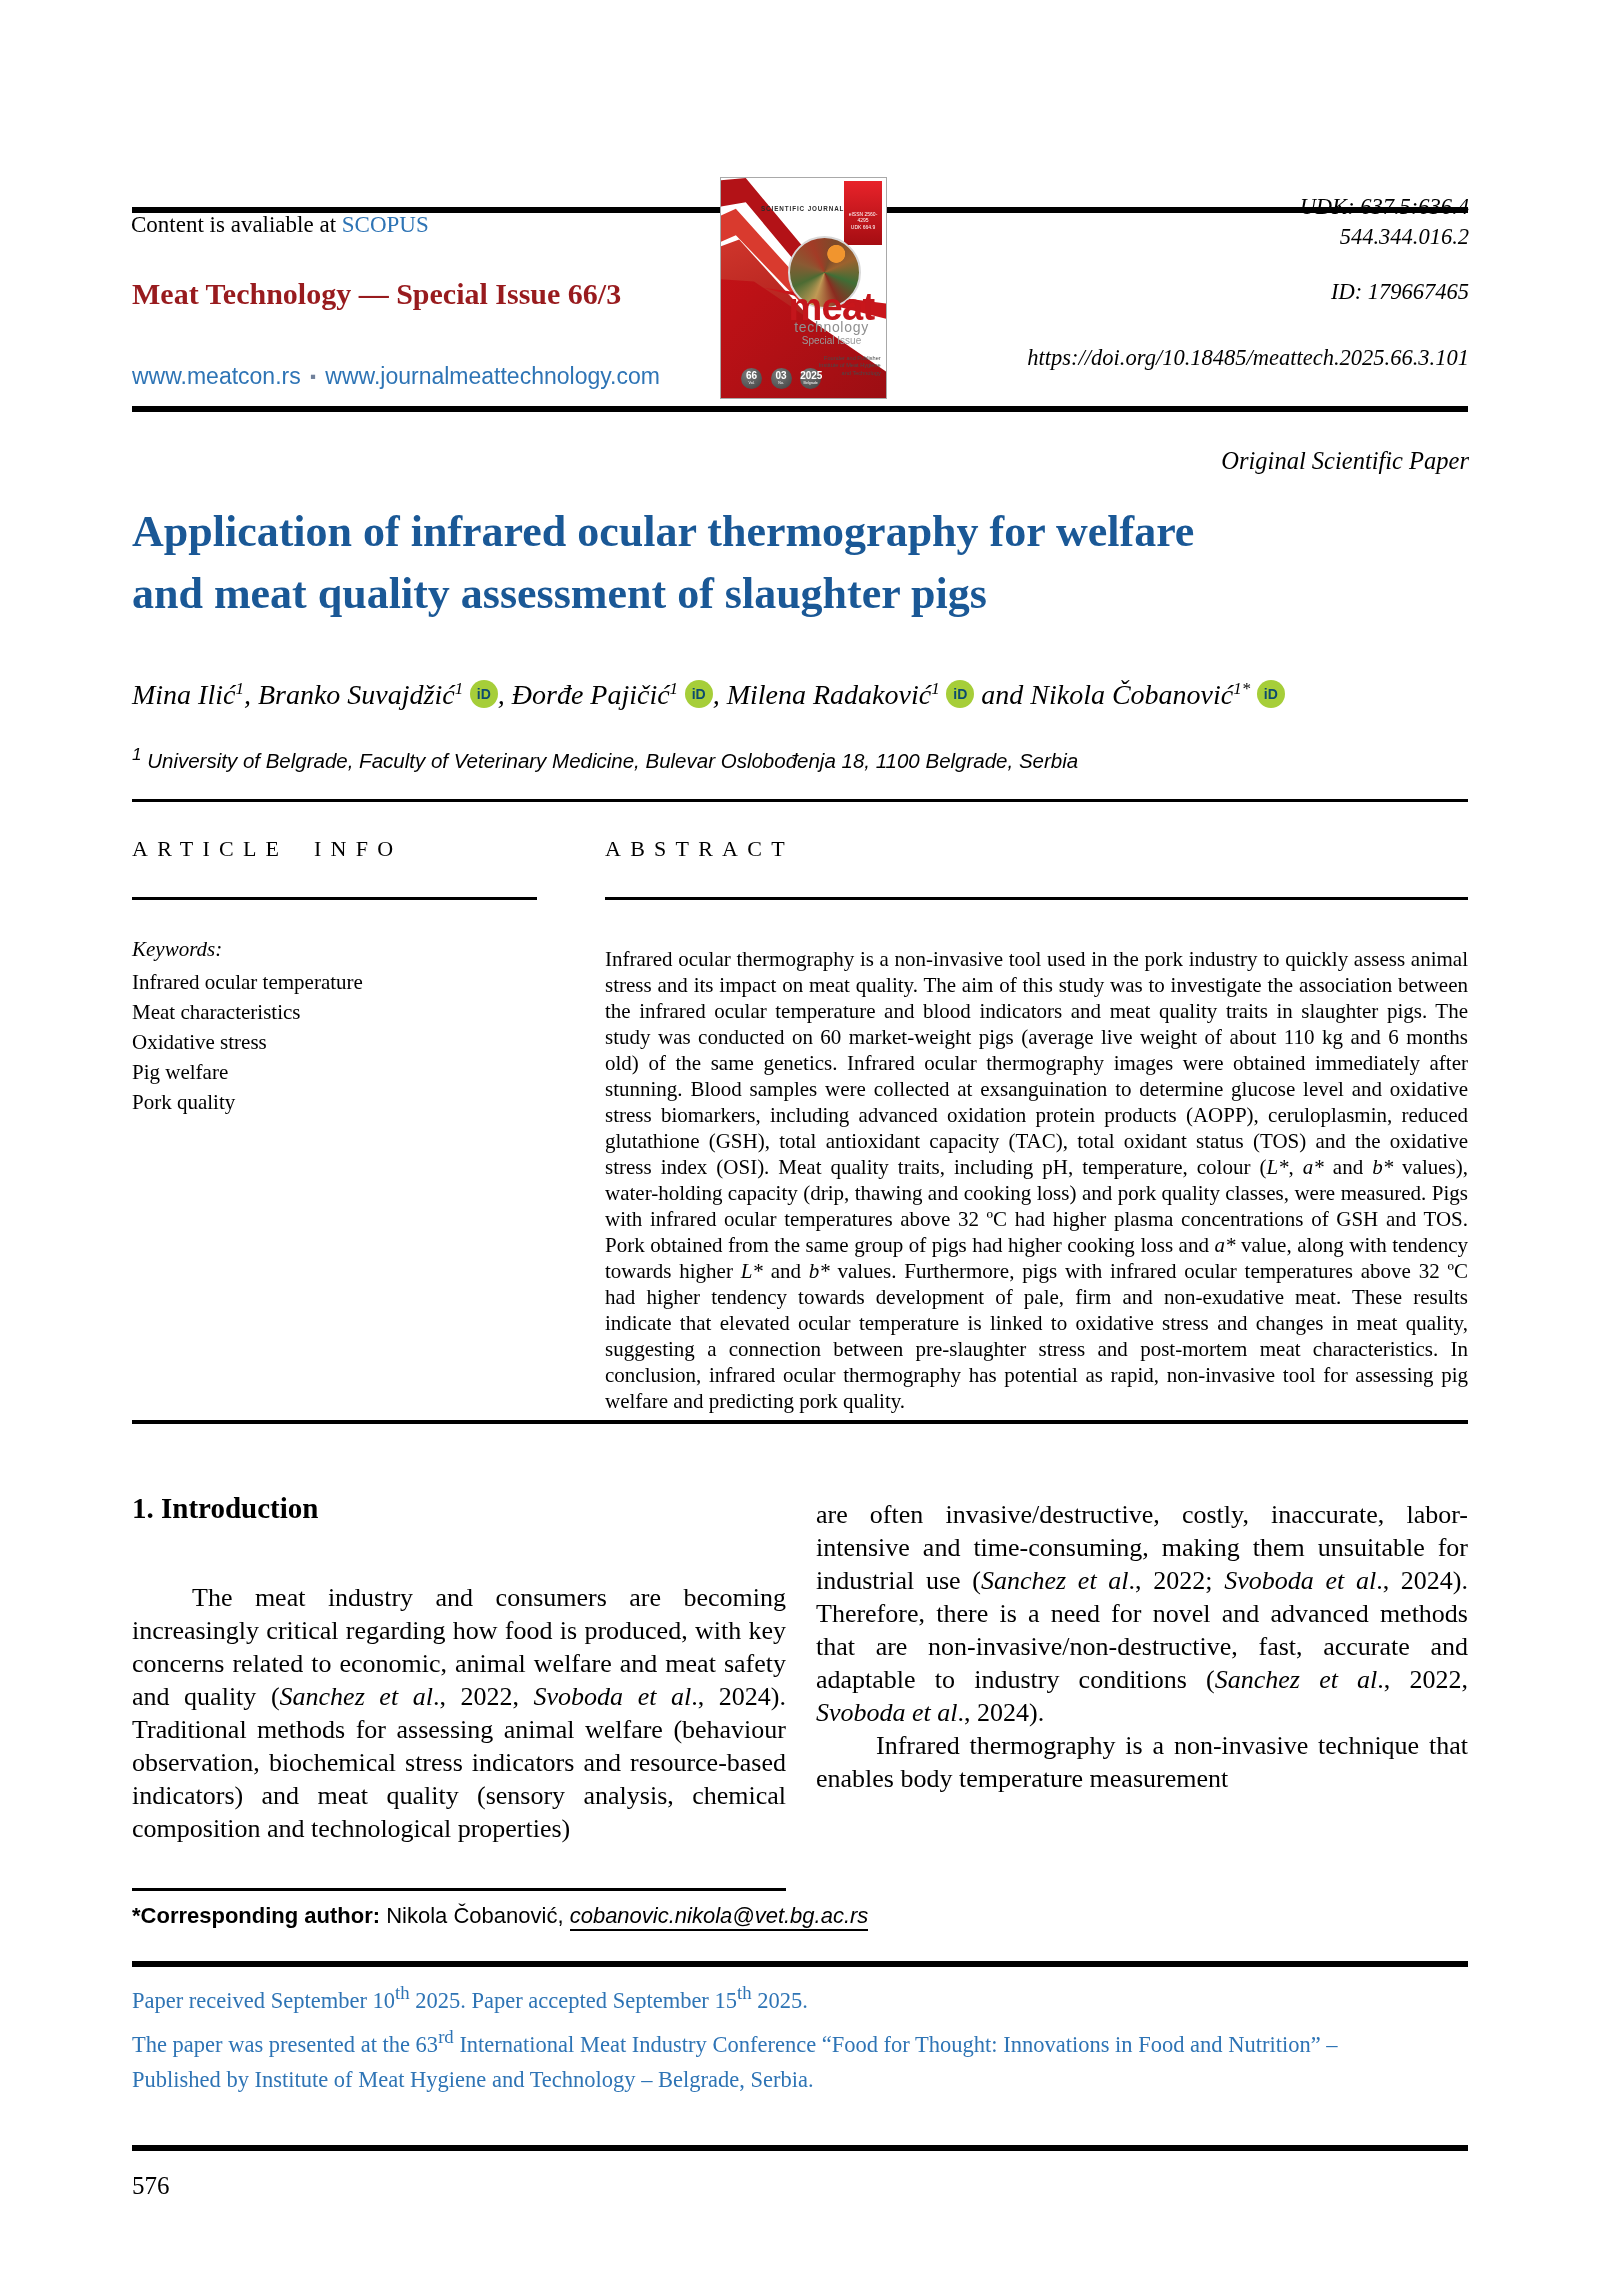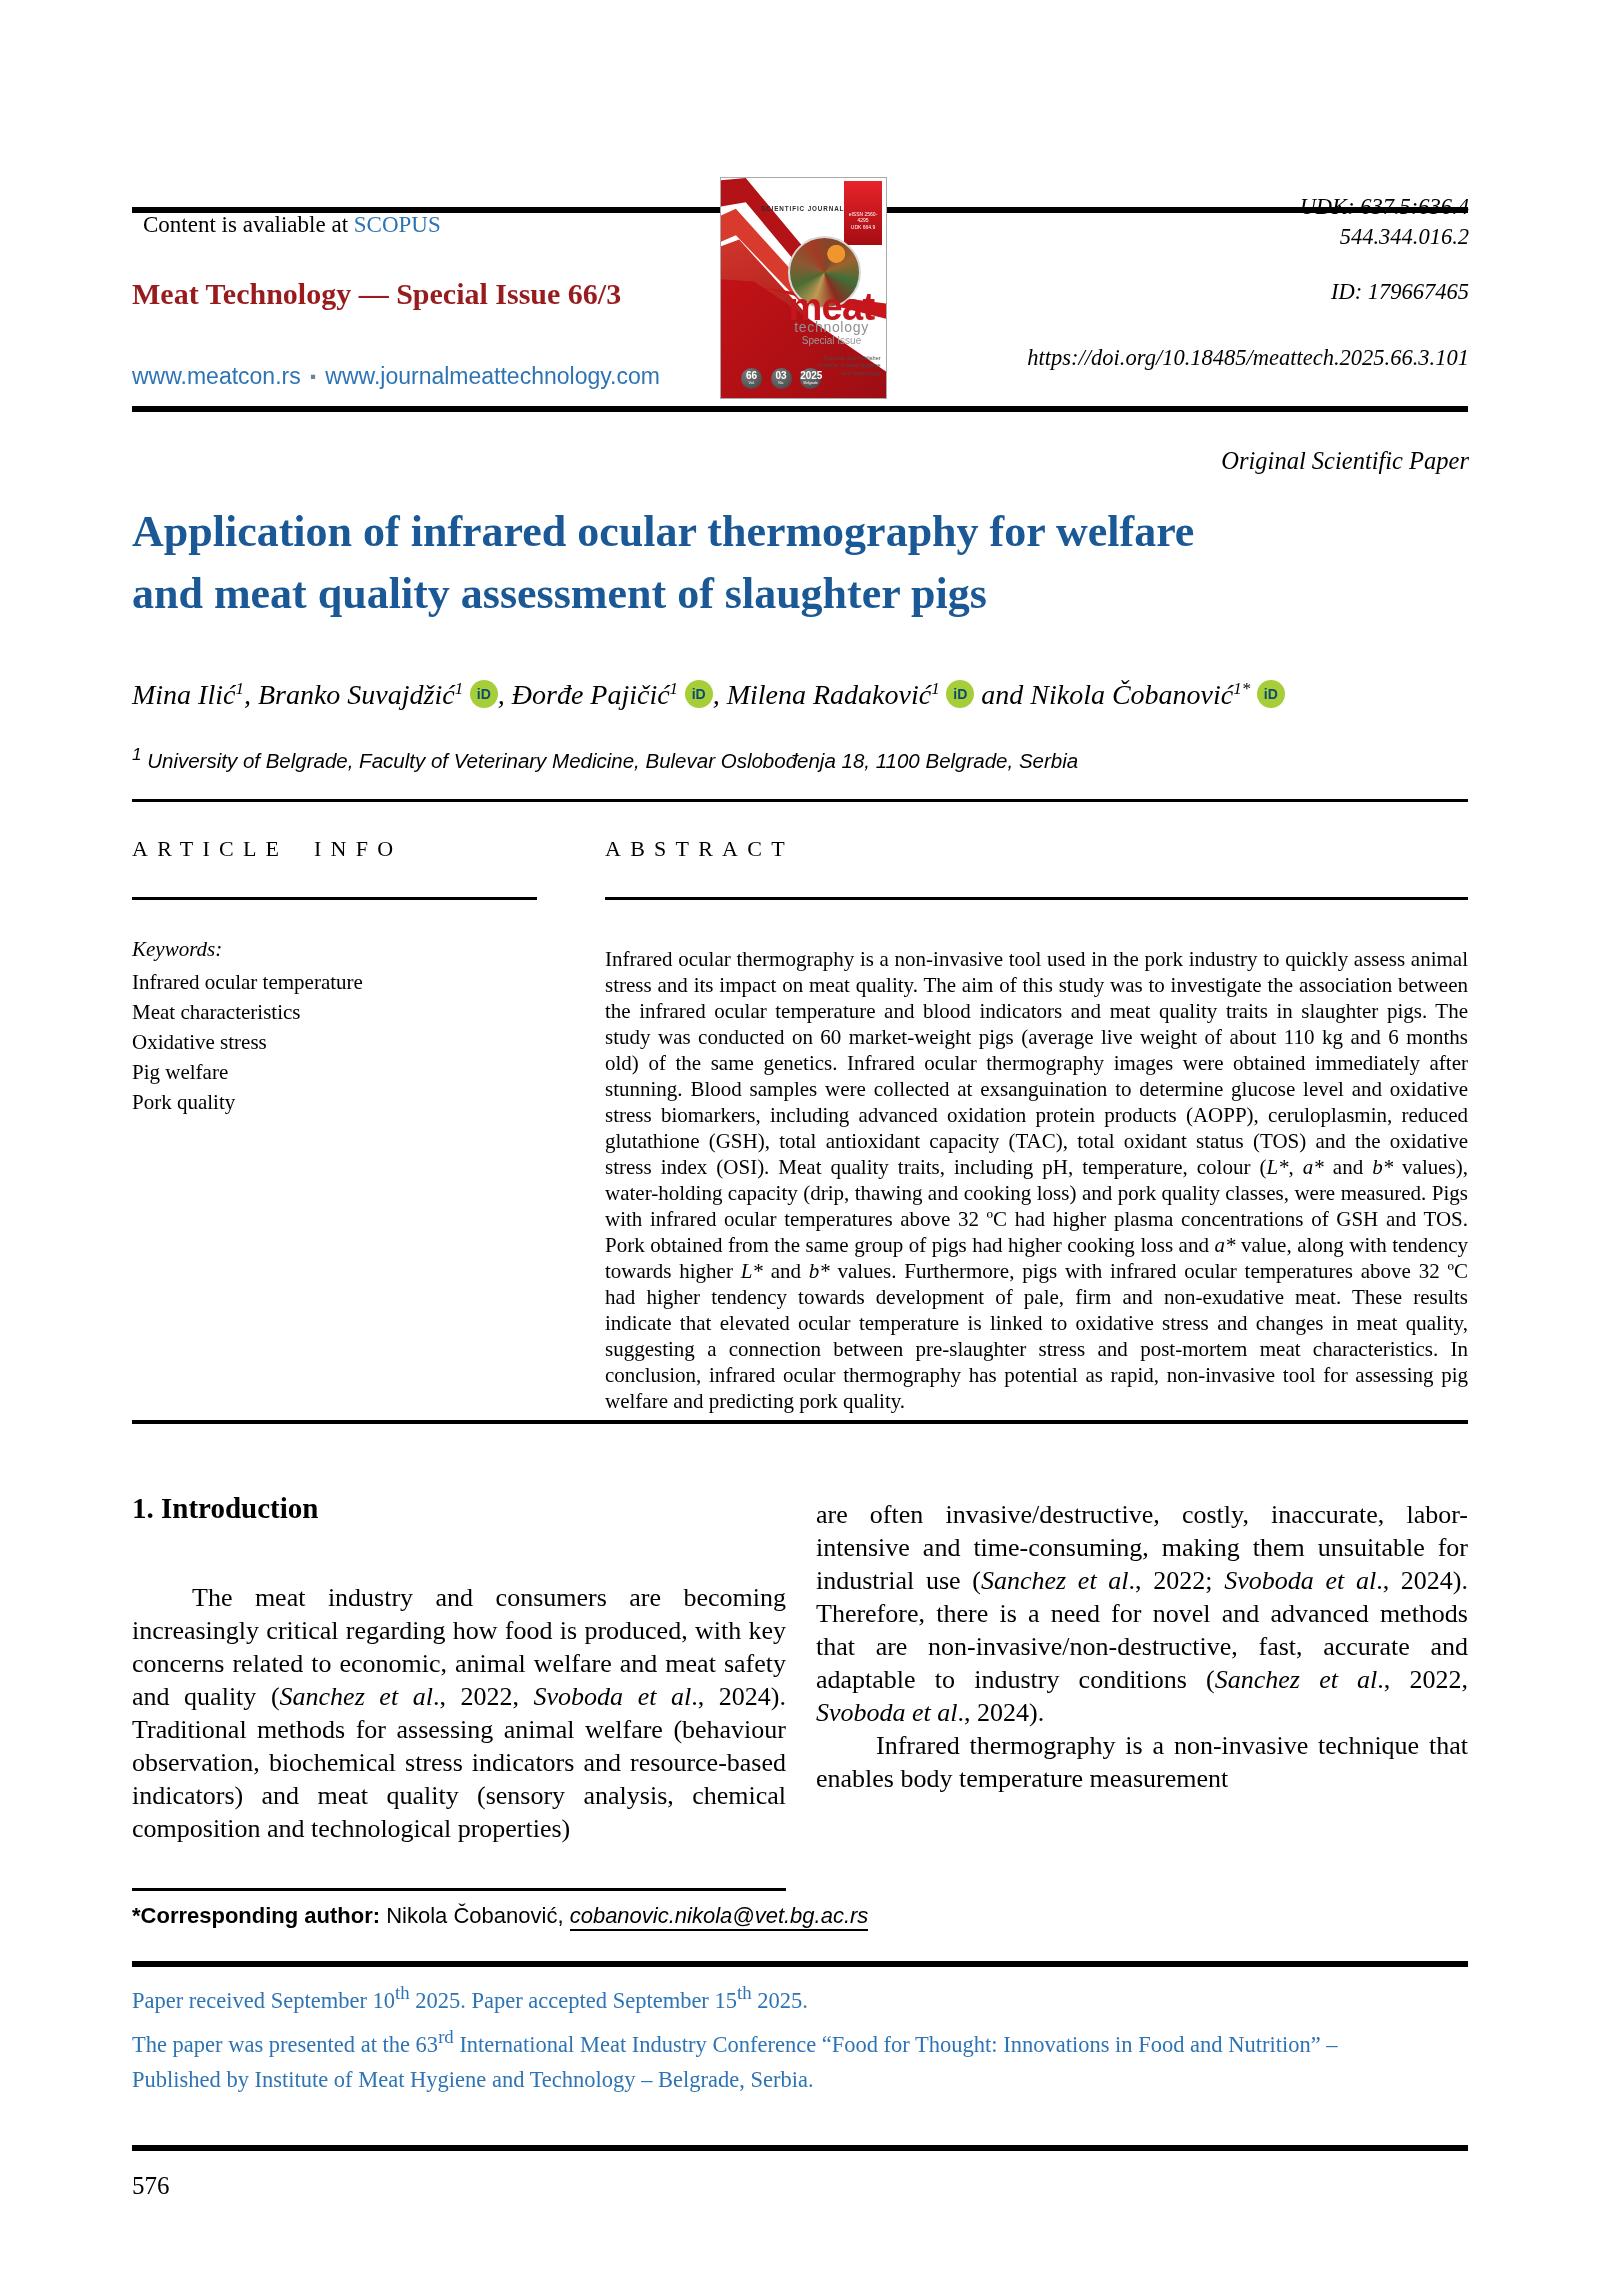--- a/index.html
+++ b/index.html
@@ -2,21 +2,21 @@
 <html style="--title-blue: #1a5896; --link-blue: #2e74b5; --journal-red: #981b1e; --orcid-green: #a6ce39;font-size:10.6px"><head>
 <meta charset="utf-8">
 <style>
   * { box-sizing: border-box; margin: 0; padding: 0; }
   html,body { background:#ffffff; }
   body { font-family: "Liberation Serif", serif; }
   .page { position:relative; width:1601px; height:2295px; background:#fff; overflow:hidden; color:#000; }
   .hr { position:absolute; background:#000; }
 
   
-  .avail { position:absolute; left:143px; top:212px; font-size:23px;font-family:Liberation Serif, serif; }
+  .avail { position:absolute; left:131px; top:212px; font-size:23px;font-family:Liberation Serif, serif; }
   .scopus { color:var(--link-blue); cursor:pointer; }
   .journal-name { position:absolute; left:132px; top:277px; font-size:30px; font-weight:bold; color:var(--journal-red); }
   .urls { position:absolute; left:132px; top:363px; font-family:"Liberation Sans", sans-serif; font-size:23px; color:var(--link-blue); }
   .url-sep { color:#70819b; font-size:17px; margin:0 9.3px; vertical-align:2px; }
   .header-right { position:absolute; left:913px; top:192px; width:556px; text-align:right; font-style:italic; font-size:22.5px; line-height:30px; }
   .header-right .id-line { margin-top:25px; }
   .header-right .doi-line { margin-top:36px; }
 
   
   .cover { position:absolute; left:720px; top:177px; width:167px; height:222px; background:#fff; border:1.3px solid #a9a9a9; overflow:hidden; }

